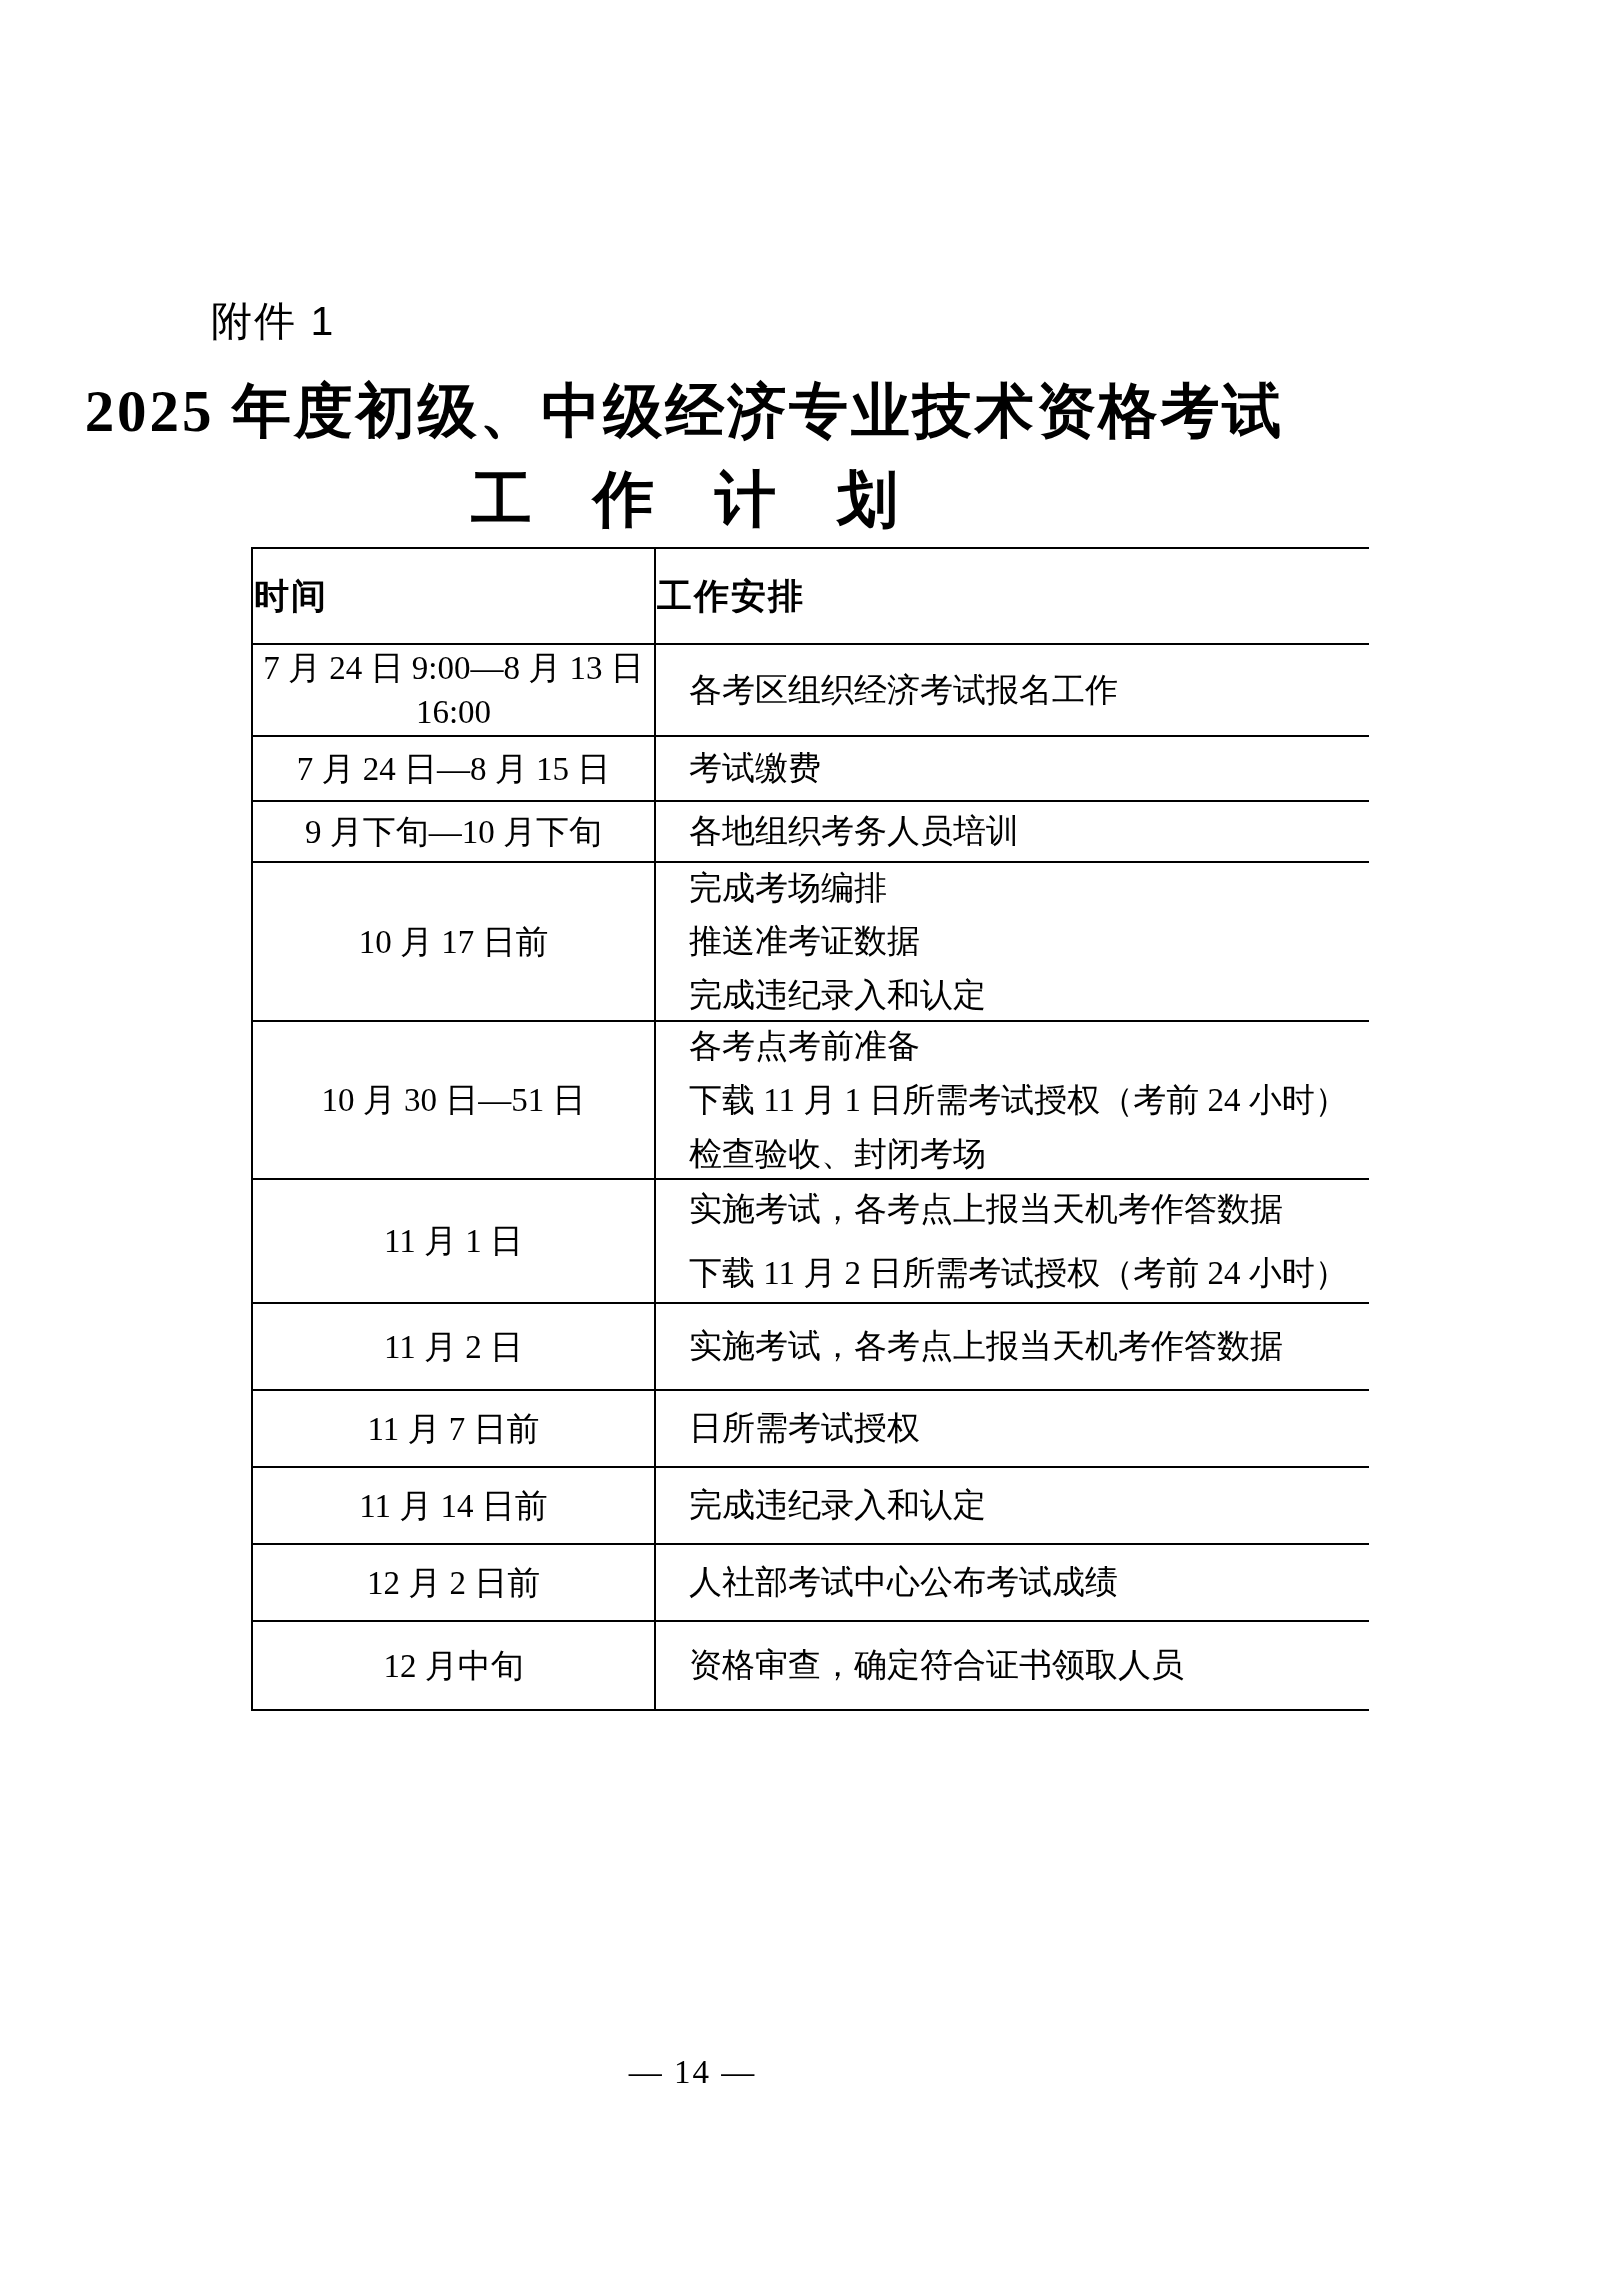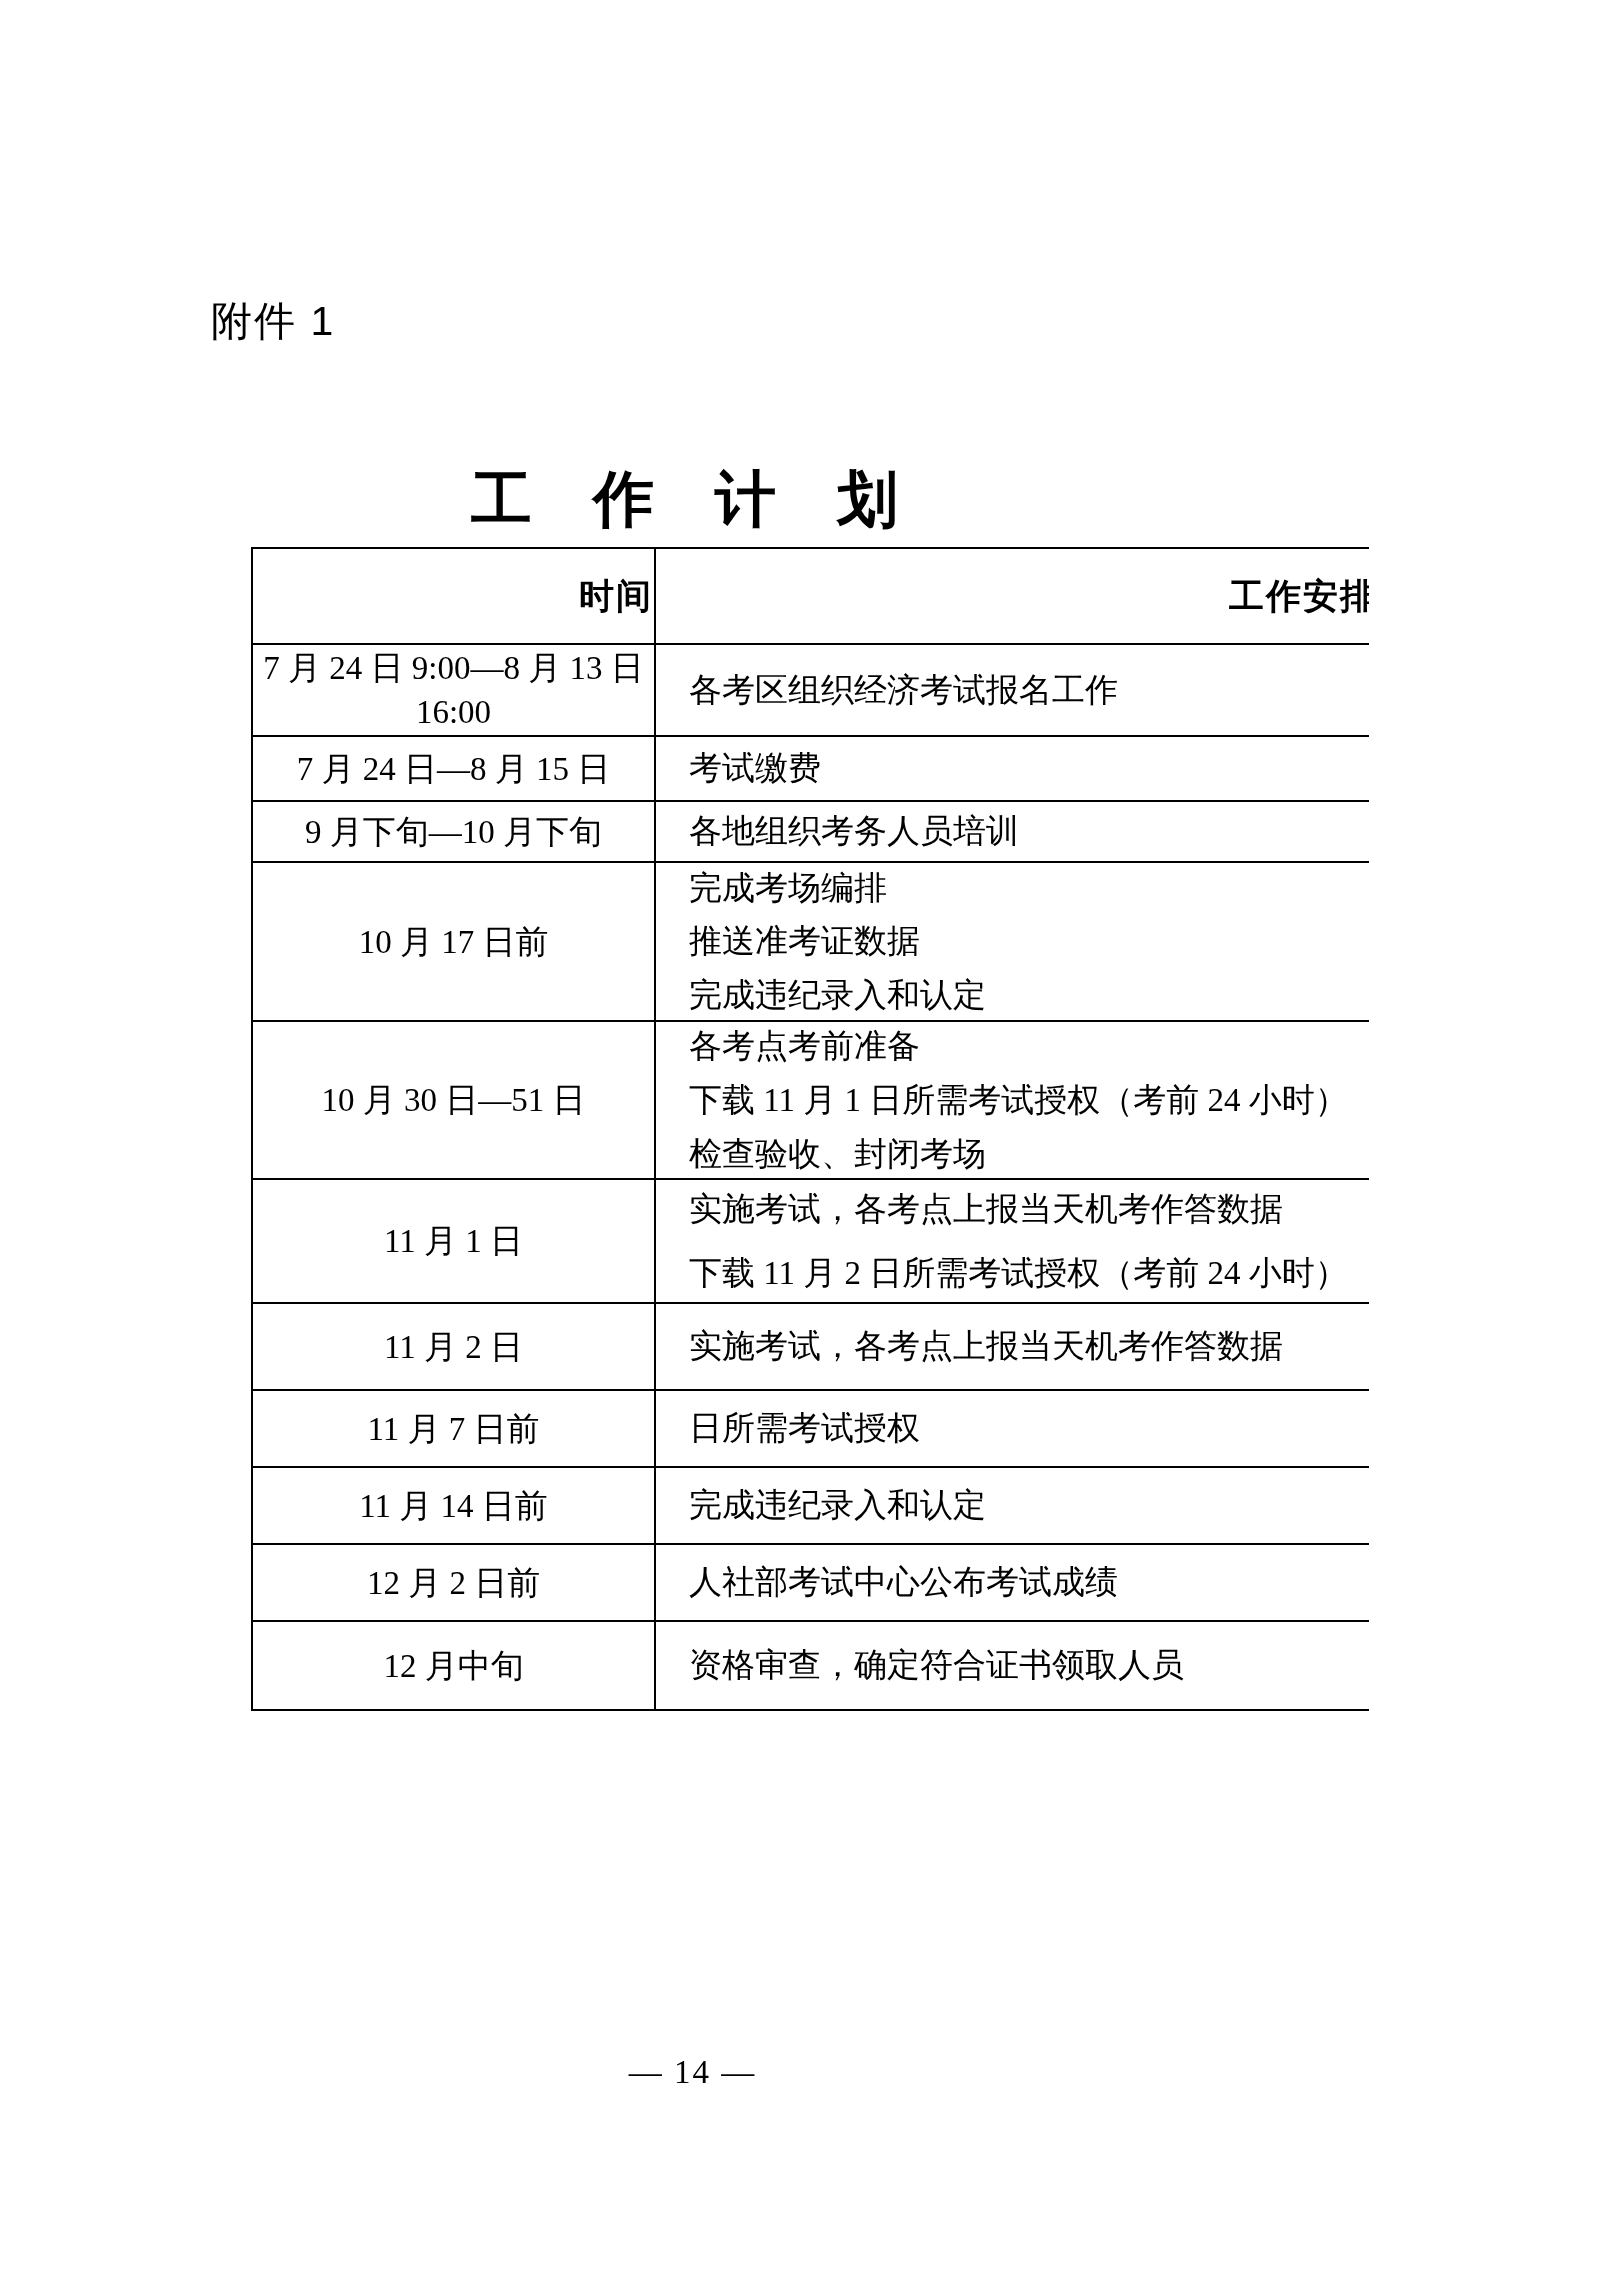--- a/index.html
+++ b/index.html
@@ -64,21 +64,21 @@
     border-right: 2px solid #000;
     border-top: 2.9px solid #000;
     border-bottom: 2.9px solid #000;
     vertical-align: middle;
     overflow: hidden;
   }
   table.schedule th {
     font-family: Liberation Serif, serif;
     font-weight: bold;
     font-size: 35px;
-    text-align: right;
+    text-align: left;
     height: 92px;
     letter-spacing: 2px;
   }
   td.time-cell {
     text-align: center;
     font-family: "Liberation Serif", serif;
     font-size: 33px;
     line-height: 1.34;
   }
   td.tasks-cell {
@@ -105,20 +105,21 @@
     color: #000;
   }
 </style>
 </head>
 <body>
 
 <div id="page">
 
   <div class="attachment">附件 1</div>
 
+  <div class="title-line1">2025 年度初级、中级经济专业技术资格考试</div>
 
   <div class="title-line2">工　作　计　划</div>
 
   <table class="schedule">
     <colgroup>
       <col style="width:403px">
       <col style="width:724px">
     </colgroup>
     <thead>
       <tr>

